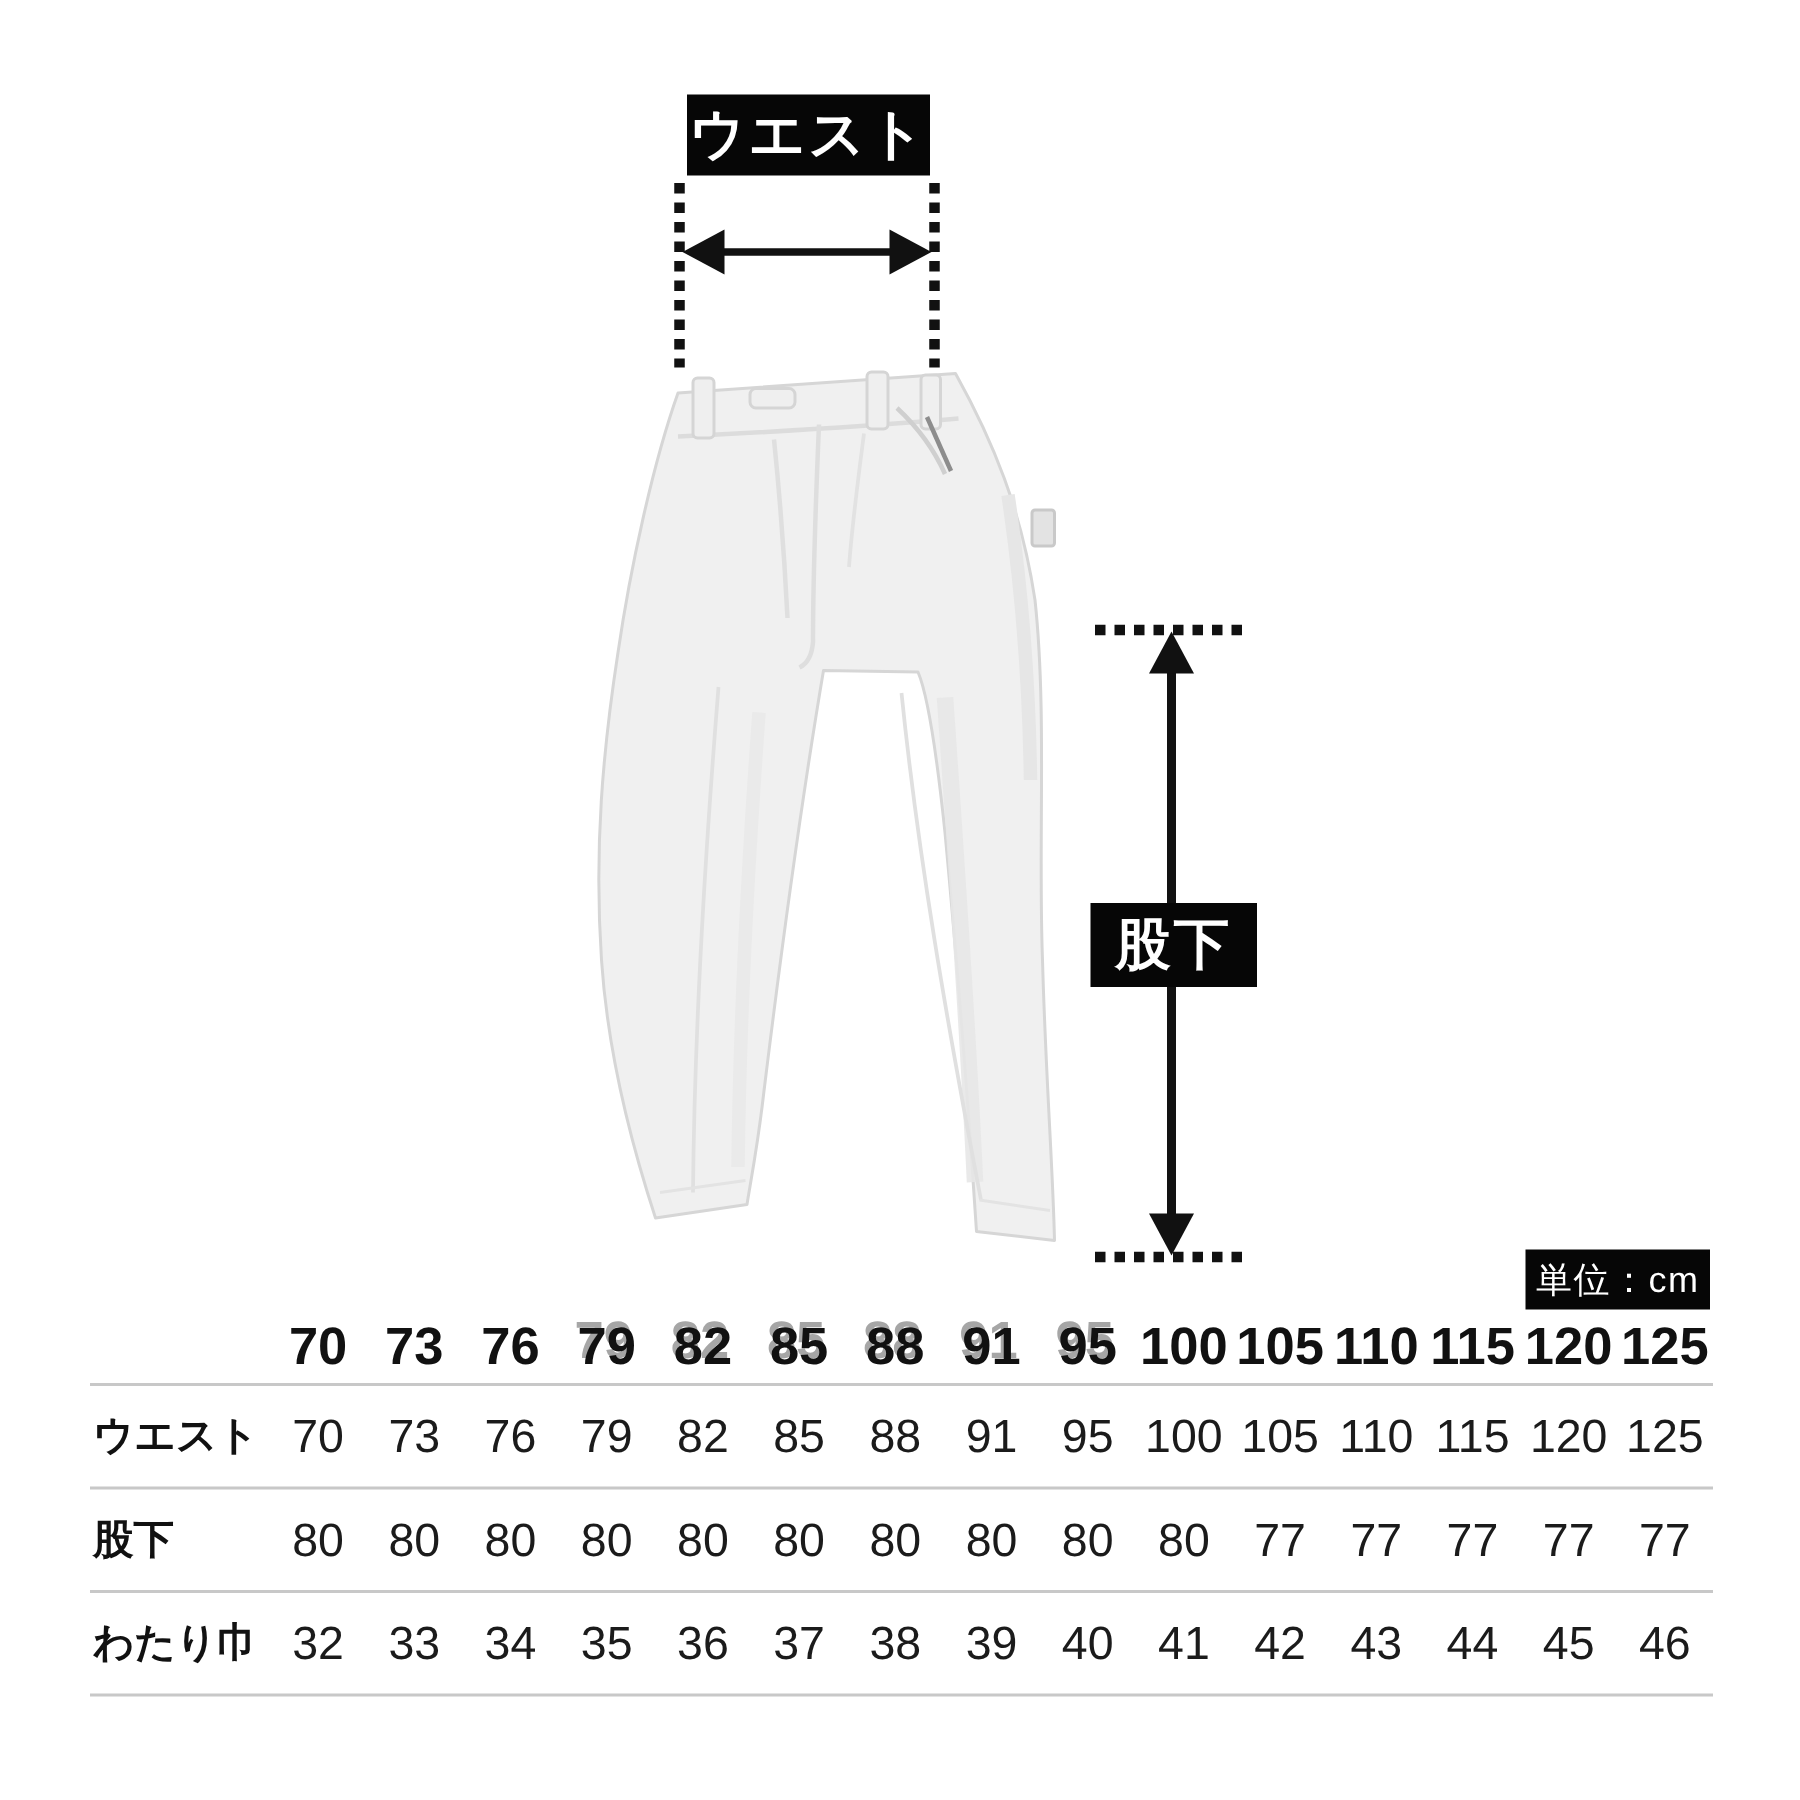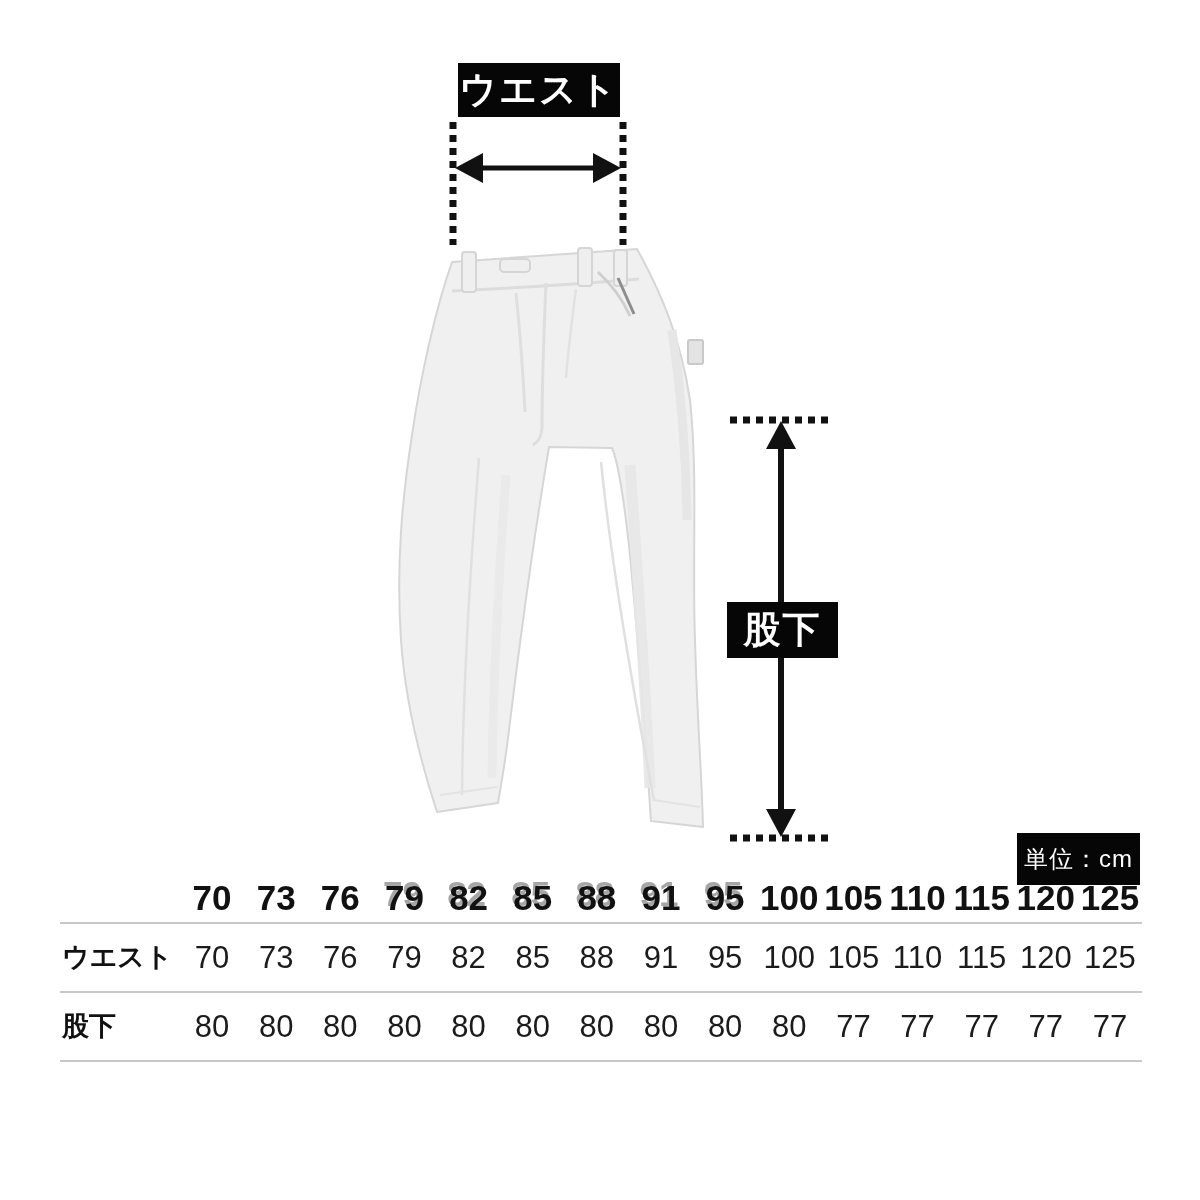--- a/index.html
+++ b/index.html
@@ -13,21 +13,21 @@
   svg{display:block;}
 
   
   .tagbox{
     background:#060606;color:#ffffff;
     display:flex;align-items:center;justify-content:center;
     font-weight:700;letter-spacing:2px;
   }
   #waist-label{left:458px;top:63px;width:162px;height:54px;font-size:37px;}
   #inseam-label{left:727px;top:602px;width:111px;height:56px;font-size:37px;}
-  #unit-label{left:1017px;top:833px;width:123px;height:52px;font-size:24px;font-weight:400;letter-spacing:1px;}
+  #unit-label{left:1017px;top:833px;width:123px;height:40px;font-size:24px;font-weight:400;letter-spacing:1px;}
 
   
   #size-table{left:60px;top:873px;width:1082px;}
   .trow{
     display:grid;grid-template-columns:120px repeat(15,1fr);
     border-bottom:2px solid #c8c8c8;align-items:center;
   }
   .trow.head{height:49px;align-items:end;}
   .trow.body{height:67px;}
   .cell{
@@ -166,13 +166,31 @@
       <div class="cell">80</div>
       <div class="cell">80</div>
       <div class="cell">80</div>
       <div class="cell">80</div>
       <div class="cell">77</div>
       <div class="cell">77</div>
       <div class="cell">77</div>
       <div class="cell">77</div>
       <div class="cell">77</div>
     </div>
+    <div class="trow body">
+      <div class="cell rowlabel">わたり巾</div>
+      <div class="cell">32</div>
+      <div class="cell">33</div>
+      <div class="cell">34</div>
+      <div class="cell">35</div>
+      <div class="cell">36</div>
+      <div class="cell">37</div>
+      <div class="cell">38</div>
+      <div class="cell">39</div>
+      <div class="cell">40</div>
+      <div class="cell">41</div>
+      <div class="cell">42</div>
+      <div class="cell">43</div>
+      <div class="cell">44</div>
+      <div class="cell">45</div>
+      <div class="cell">46</div>
+    </div>
   </div>
 
 </body></html>

